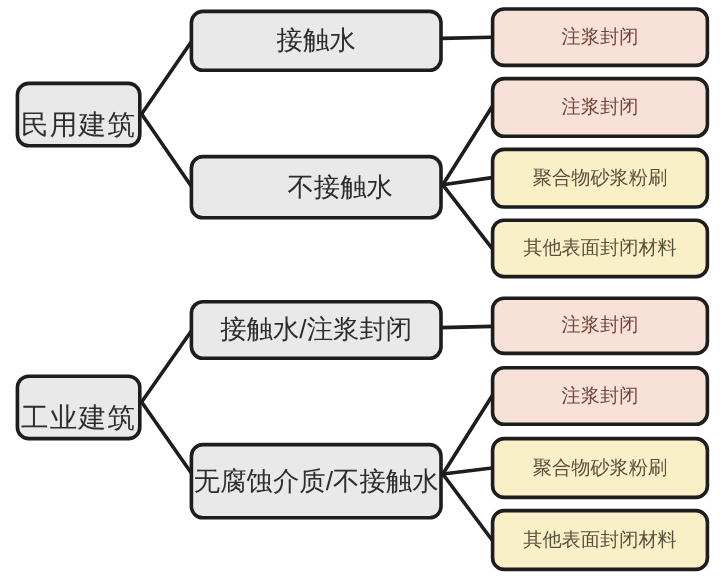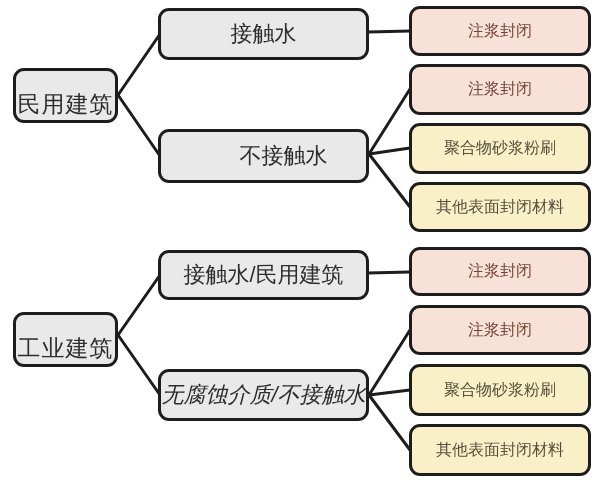--- a/index.html
+++ b/index.html
@@ -95,24 +95,24 @@
 
   <div class="node node--yellow node--leaf" style="left:409px; top:182px; width:182px; height:50px;">
     <span class="node-label">其他表面封闭材料</span>
   </div>
 
   <div class="node node--gray node--root" style="left:13px; top:312px; width:105px; height:55px;">
     <span class="node-label">工业建筑</span>
   </div>
 
   <div class="node node--gray node--mid" style="left:158px; top:250px; width:211px; height:50px;">
-    <span class="node-label">接触水/民用建筑</span>
+    <span class="node-label">接触水/注浆封闭</span>
   </div>
 
-  <div class="node node--gray node--mid" style="left:158px; top:369px; width:211px; height:52px;font-style:italic;">
+  <div class="node node--gray node--mid" style="left:158px; top:369px; width:211px; height:64px;">
     <span class="node-label">无腐蚀介质/不接触水</span>
   </div>
 
   <div class="node node--pink node--leaf" style="left:409px; top:247px; width:182px; height:49px;">
     <span class="node-label">注浆封闭</span>
   </div>
 
   <div class="node node--pink node--leaf" style="left:409px; top:305px; width:182px; height:50px;">
     <span class="node-label">注浆封闭</span>
   </div>

